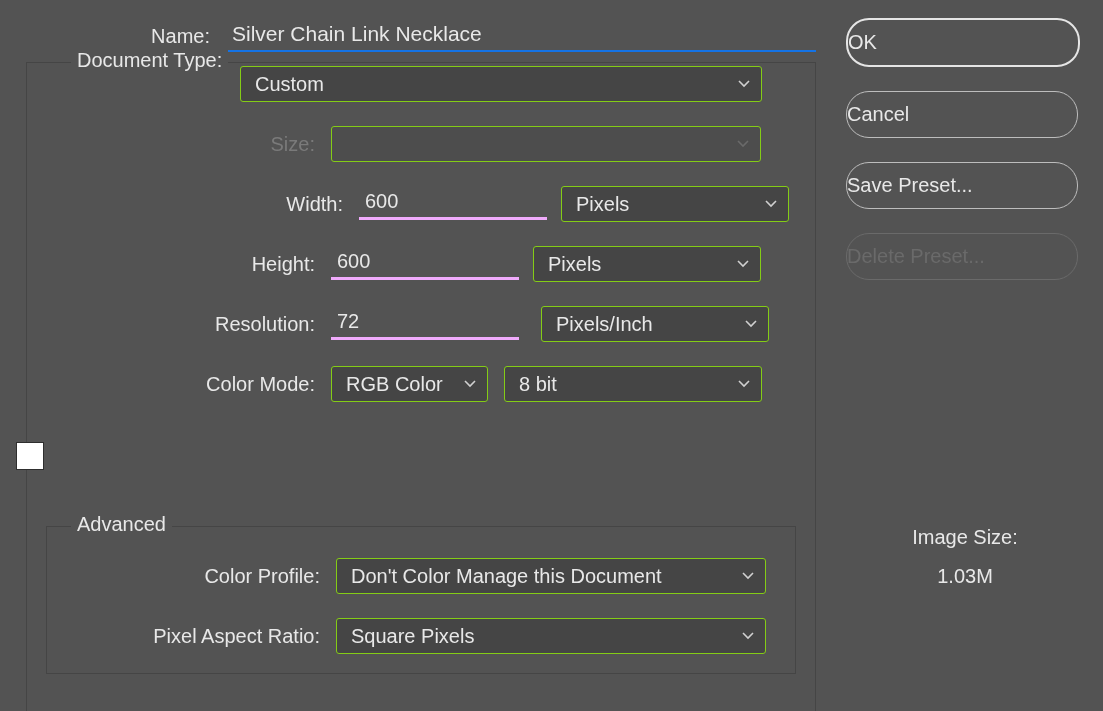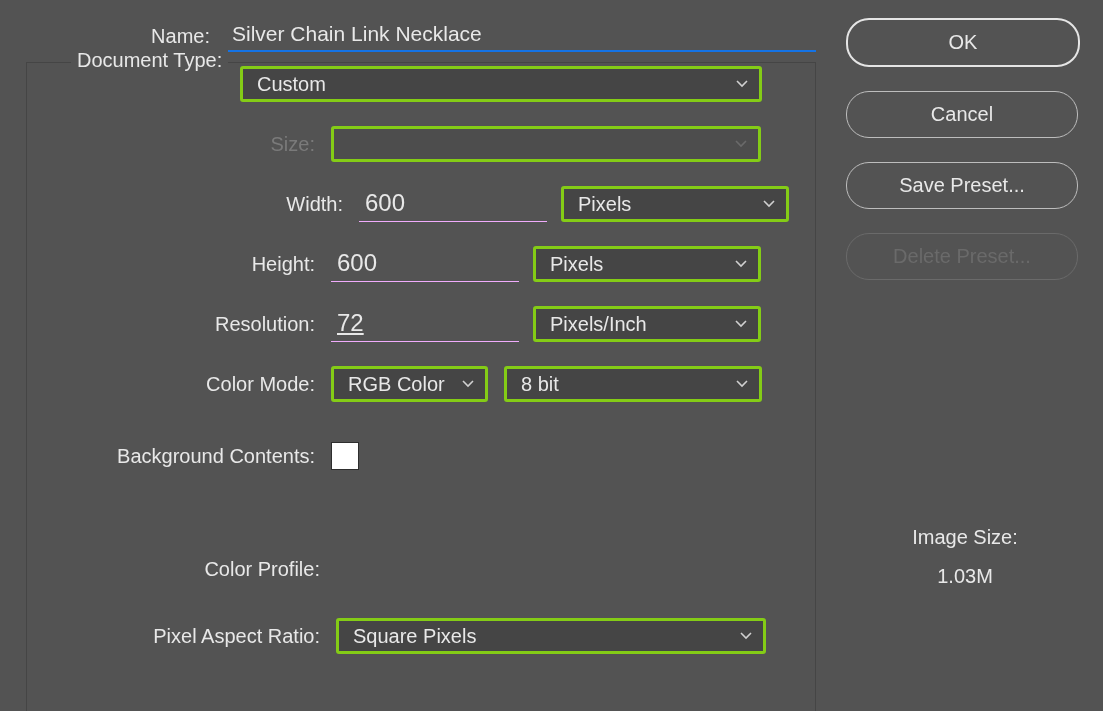--- a/index.html
+++ b/index.html
@@ -50,32 +50,32 @@
     border-bottom: 2px solid #1473e6;
     background: transparent;
     color: #e8e8e8;
     font-size: 21px;
     padding: 2px 6px 4px 6px;
     outline: none;
     box-sizing: border-box;
   }
   .num-input {
     border: none;
-    border-bottom: 1px solid #f0abfc;
+    border-bottom: 3px solid #f0abfc;
     background: transparent;
     color: #e8e8e8;
-    font-size: 24px;
+    font-size: 20px;
     padding: 2px 6px 4px 6px;
     outline: none;
     box-sizing: border-box;
   }
   .dropdown {
     position: relative;
     background: #454545;
-    border: 3px solid #84cc16;
+    border: 1px solid #84cc16;
     border-radius: 3px;
     color: #e8e8e8;
     font-size: 20px;
     padding: 6px 30px 6px 14px;
     box-sizing: border-box;
     display: flex;
     align-items: center;
     height: 36px;
   }
   .dropdown.disabled {
@@ -113,21 +113,20 @@
     color: #e8e8e8;
     font-size: 20px;
   }
   .btn {
     width: 230px;
     height: 45px;
     border: 2px solid #e5e5e5;
     border-radius: 23px;
     display: flex;
     align-items: center;
-    justify-content: center;
     color: #e8e8e8;
     font-size: 20px;
     margin-bottom: 24px;
     cursor: pointer;
     background: transparent;
   }
   .btn.thin { border-width: 1px; border-color:#bdbdbd; }
   .btn.disabled {
     border-color: #6a6a6a;
     color: #6a6a6a;
@@ -200,22 +199,22 @@
         <span class="chev">
             <svg width="12" height="8" viewBox="0 0 12 8">
               <path d="M1 1 L6 6 L11 1" stroke="#d0d0d0" stroke-width="1.6" fill="none"></path>
             </svg>
           </span>
       </div>
     </div>
 
     <div class="row" style="top:306px;">
       <div class="lbl" style="width:315px;">Resolution:</div>
-      <input class="num-input" style="margin-left: 16px; width: 188px; text-decoration: underline;" value="72">
-      <div class="dropdown" style="margin-left:14px; width:228px;">
+      <input class="num-input" style="margin-left: 16px; width: 188px;" value="72">
+      <div class="dropdown" style="margin-left:22px; width:228px;">
         <span>Pixels/Inch</span>
         <span class="chev">
             <svg width="12" height="8" viewBox="0 0 12 8">
               <path d="M1 1 L6 6 L11 1" stroke="#d0d0d0" stroke-width="1.6" fill="none"></path>
             </svg>
           </span>
       </div>
     </div>
 
     <div class="row" style="top:366px;">
@@ -232,27 +231,37 @@
         <span>8 bit</span>
         <span class="chev">
             <svg width="12" height="8" viewBox="0 0 12 8">
               <path d="M1 1 L6 6 L11 1" stroke="#d0d0d0" stroke-width="1.6" fill="none"></path>
             </svg>
           </span>
       </div>
     </div>
 
     <div class="row" style="top:442px;">
-      <div class="lbl" style="width:315px;">Background Contents:</div>
       <div class="swatch" style="margin-left:16px;"></div>
     </div>
 
+    <div class="fieldset" style="left:46px; top:526px; width:750px; height:148px;">
+      <div class="legend" style="left:24px; top:-14px;">Advanced</div>
+    </div>
 
     <div class="row" style="top:558px;">
       <div class="lbl" style="width:320px;">Color Profile:</div>
+      <div class="dropdown" style="margin-left:16px; width:430px;">
+        <span>Don't Color Manage this Document</span>
+        <span class="chev">
+            <svg width="12" height="8" viewBox="0 0 12 8">
+              <path d="M1 1 L6 6 L11 1" stroke="#d0d0d0" stroke-width="1.6" fill="none"></path>
+            </svg>
+          </span>
+      </div>
     </div>
 
     <div class="row" style="top:618px;">
       <div class="lbl" style="width:320px;">Pixel Aspect Ratio:</div>
       <div class="dropdown" style="margin-left:16px; width:430px;">
         <span>Square Pixels</span>
         <span class="chev">
             <svg width="12" height="8" viewBox="0 0 12 8">
               <path d="M1 1 L6 6 L11 1" stroke="#d0d0d0" stroke-width="1.6" fill="none"></path>
             </svg>

